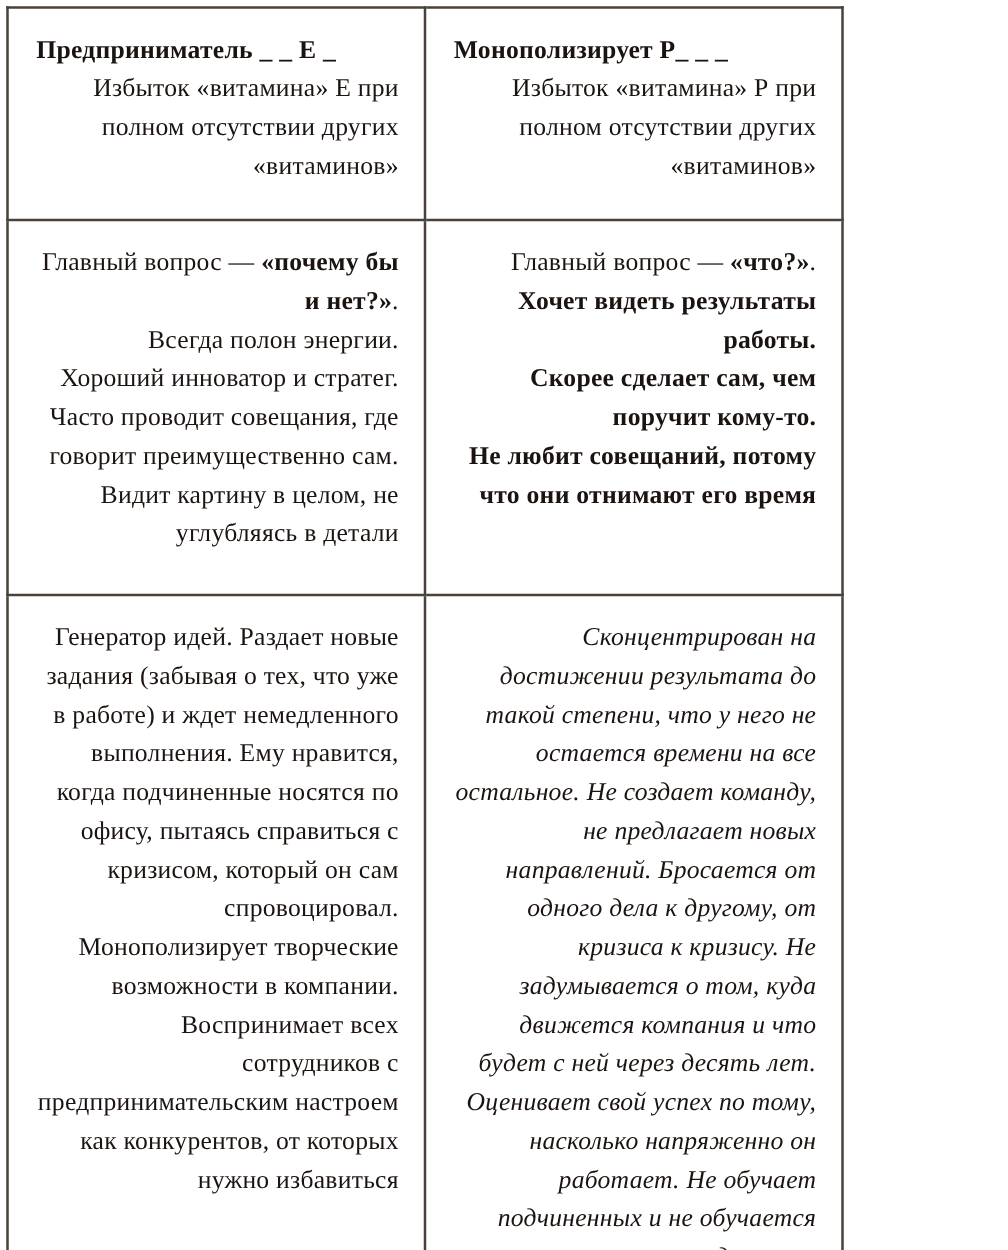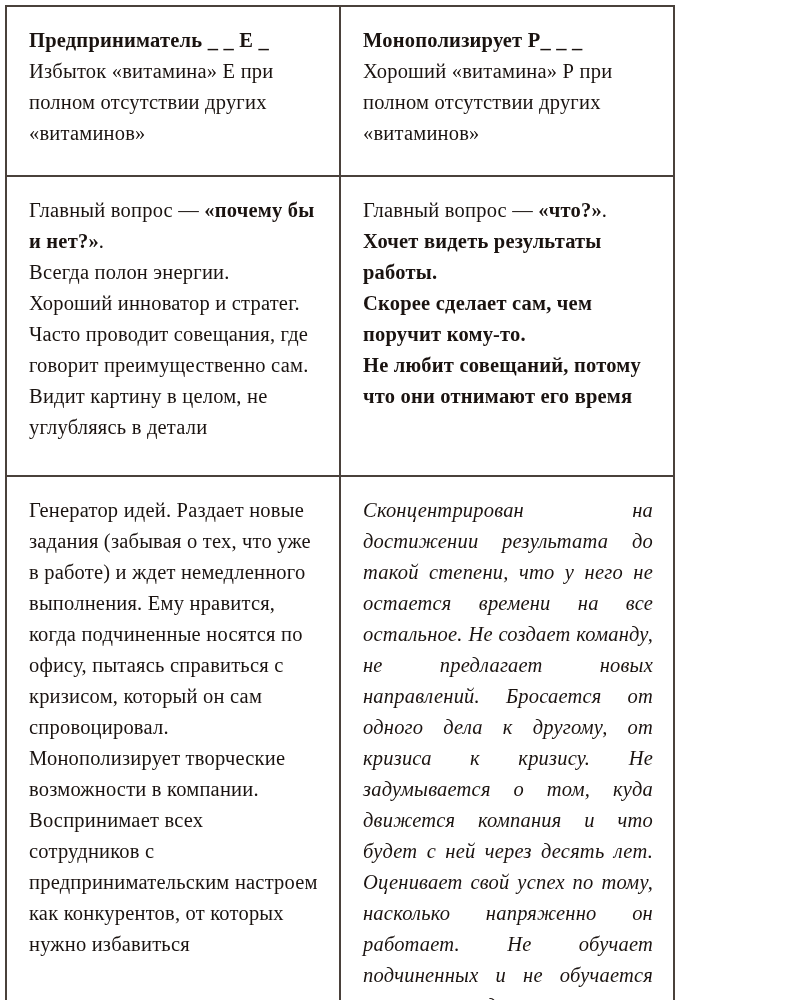--- a/index.html
+++ b/index.html
@@ -54,20 +54,21 @@
   }
 
   .cell-text .title {
     display: block;
     font-weight: bold;
     margin-bottom: 0;
   }
 
   .cell-text p {
     margin: 0;
+    text-align: right;
   }
 
   .justified {
     text-align: justify;
     text-justify: inter-word;
     hyphens: manual;
     font-style: italic;
   }
 
   .left-aligned {
@@ -86,21 +87,21 @@
       <tr class="row-header">
         <td>
           <div class="cell-text left-aligned">
             <span class="title"><b>Предприниматель</b><span> _ _ Е _</span></span>
             <p>Избыток «витамина» Е при полном отсутствии других «витаминов»</p>
           </div>
         </td>
         <td>
           <div class="cell-text left-aligned">
             <span class="title"><b>Монополизирует</b><span> Р_ _ _</span></span>
-            <p>Хороший «витамина» Р при полном отсутствии других «витаминов»</p>
+            <p>Избыток «витамина» Р при полном отсутствии других «витаминов»</p>
           </div>
         </td>
       </tr>
 
       <tr class="row-traits">
         <td>
           <div class="cell-text left-aligned">
             <p><span>Главный вопрос — </span><b>«почему бы и нет?»</b><span>.</span></p>
             <p class="preline" style="white-space: pre-line;">Всегда полон энергии.
 Хороший инноватор и стратег.

